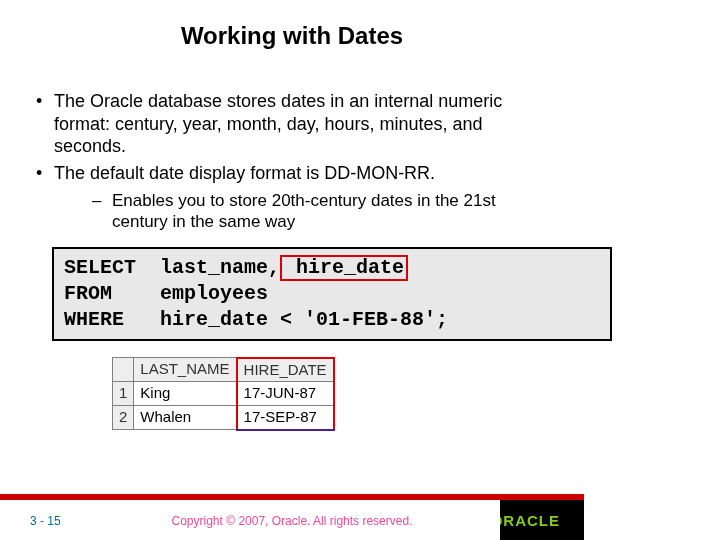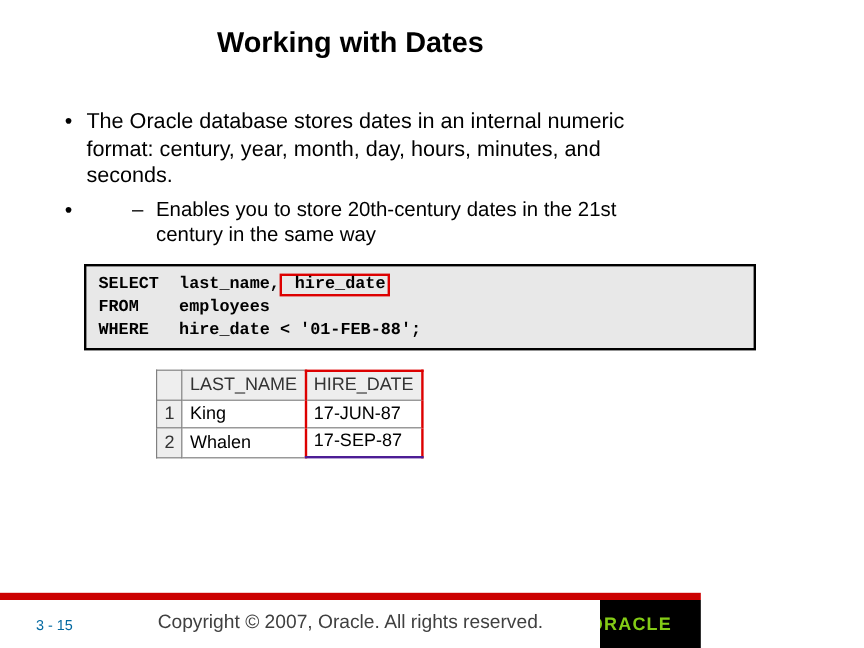--- a/index.html
+++ b/index.html
@@ -1,54 +1,55 @@
 <!DOCTYPE html>
 <html><head>
 <meta charset="utf-8">
 <style>
   * { box-sizing: border-box; margin: 0; padding: 0; }
   html, body { width: 720px; height: 540px; background: #fff; font-family: Arial, Helvetica, sans-serif; color: #000; }
   .slide { position: relative; width: 584px; height: 540px; border-radius: 11px; }
   .title { text-align: center; font-size: 24px; font-weight: bold; padding-top: 22px; }
-  .body { padding: 40px 50px 0 50px; font-size: 18px; line-height: 1.25; }
+  .body { padding: 40px 50px 0 32px; font-size: 18px; line-height: 1.25; }
   ul.outer { list-style: none; padding-left: 0; }
   ul.outer > li { position: relative; padding-left: 22px; margin-bottom: 4px; }
   ul.outer > li::before { content: "•"; position: absolute; left: 4px; top: 0; }
   ul.inner { list-style: none; padding-left: 38px; margin-top: 6px; font-size: 17px; }
   ul.inner > li { position: relative; padding-left: 20px; margin-bottom: 4px; }
   ul.inner > li::before { content: "–"; position: absolute; left: 0; top: 0; }
-  .codebox { margin: 14px 0 16px 20px; width: 560px; border: 2px solid #000; background: #e8e8e8; font-family: "Courier New", monospace; font-size: 14px; font-weight: bold; padding: 6px 10px; line-height: 1.3; white-space: pre; position: relative; }
+  .codebox { margin: 14px 0 16px 20px; width: 560px; border: 2px solid #000; background: #e8e8e8; font-family: "Courier New", monospace; font-size: 20px; font-weight: bold; padding: 6px 10px; line-height: 1.3; white-space: pre; position: relative; }
   .hl { border: 2px solid #d00; padding: 0 2px; display: inline-block; line-height: 1.1; }
   .rtable { margin: 10px 0 0 80px; border-collapse: collapse; font-family: Arial, sans-serif; font-size: 15px; }
   .rtable th, .rtable td { border: 1px solid #808080; padding: 2px 6px; background: #fff; height: 18px; }
   .rtable th { background: #eee; font-weight: normal; color: #333; }
   .rtable th.sel { width: 14px; background: #eee; }
   .rtable td.sel { width: 14px; text-align: center; color: #333; background:#eee;}
   .rtable .hlcol { border-left: 2px solid #d00; border-right: 2px solid #d00; }
   .rtable tr:first-child .hlcol { border-top: 2px solid #d00; }
   .rtable tr:last-child .hlcol { border-bottom: 2px solid #4c1d95; }
   .redbar { position: absolute; bottom: 40px; left: 0; right: 0; height: 6px; background: #c00; }
   .blackbar { position: absolute; bottom: 0; left: 0; right: 0; height: 40px; background: #000; display: flex; align-items: center; justify-content: flex-end; padding-right: 24px; }
   .pagenum { position: absolute; bottom: 12px; left: 30px; font-size: 12px; color: #0369a1; z-index: 3; text-align: center; }
-  .copyright { position: absolute; bottom: 12px; left: 0; right: 0; text-align: center; font-size: 16px; color: #404040; z-index: 3; }
+  .copyright { position: absolute; bottom: 12px; left: 0; right: 0; text-align: center; font-size: 12px; color: #ec4899; z-index: 3; }
   .whiteunder { position: absolute; bottom: 0; left: 0; width: 500px; height: 40px; background: #fff; z-index: 2; }
   .ologo { color: #84cc16; font-family: Arial, sans-serif; font-weight: bold; font-size: 15px; letter-spacing: 1px; display: flex; align-items: center; gap: 4px; justify-content: flex-end; }
   .ologo .dot { width: 12px; height: 12px; border: 2px solid #f00; border-radius: 50%; display: inline-block; }
 </style>
 </head>
 <body>
 
 <div class="slide">
 
   <div class="title">Working with Dates</div>
 
   <div class="body">
     <ul class="outer">
       <li>The Oracle database stores dates in an internal numeric format: century, year, month, day, hours, minutes, and seconds.</li>
       <li>
+        <span>The default date display format is DD-MON-RR.</span>
         <ul class="inner">
           <li>Enables you to store 20th-century dates in the 21st century in the same way</li>
         </ul>
       </li>
     </ul>
 
     <div class="codebox"><span>SELECT</span>  <span>last_name,</span><span class="hl"> hire_date</span>
 <span>FROM</span>    <span>employees</span>
 <span>WHERE</span>   <span>hire_date &lt; '01-FEB-88';</span></div>
 

